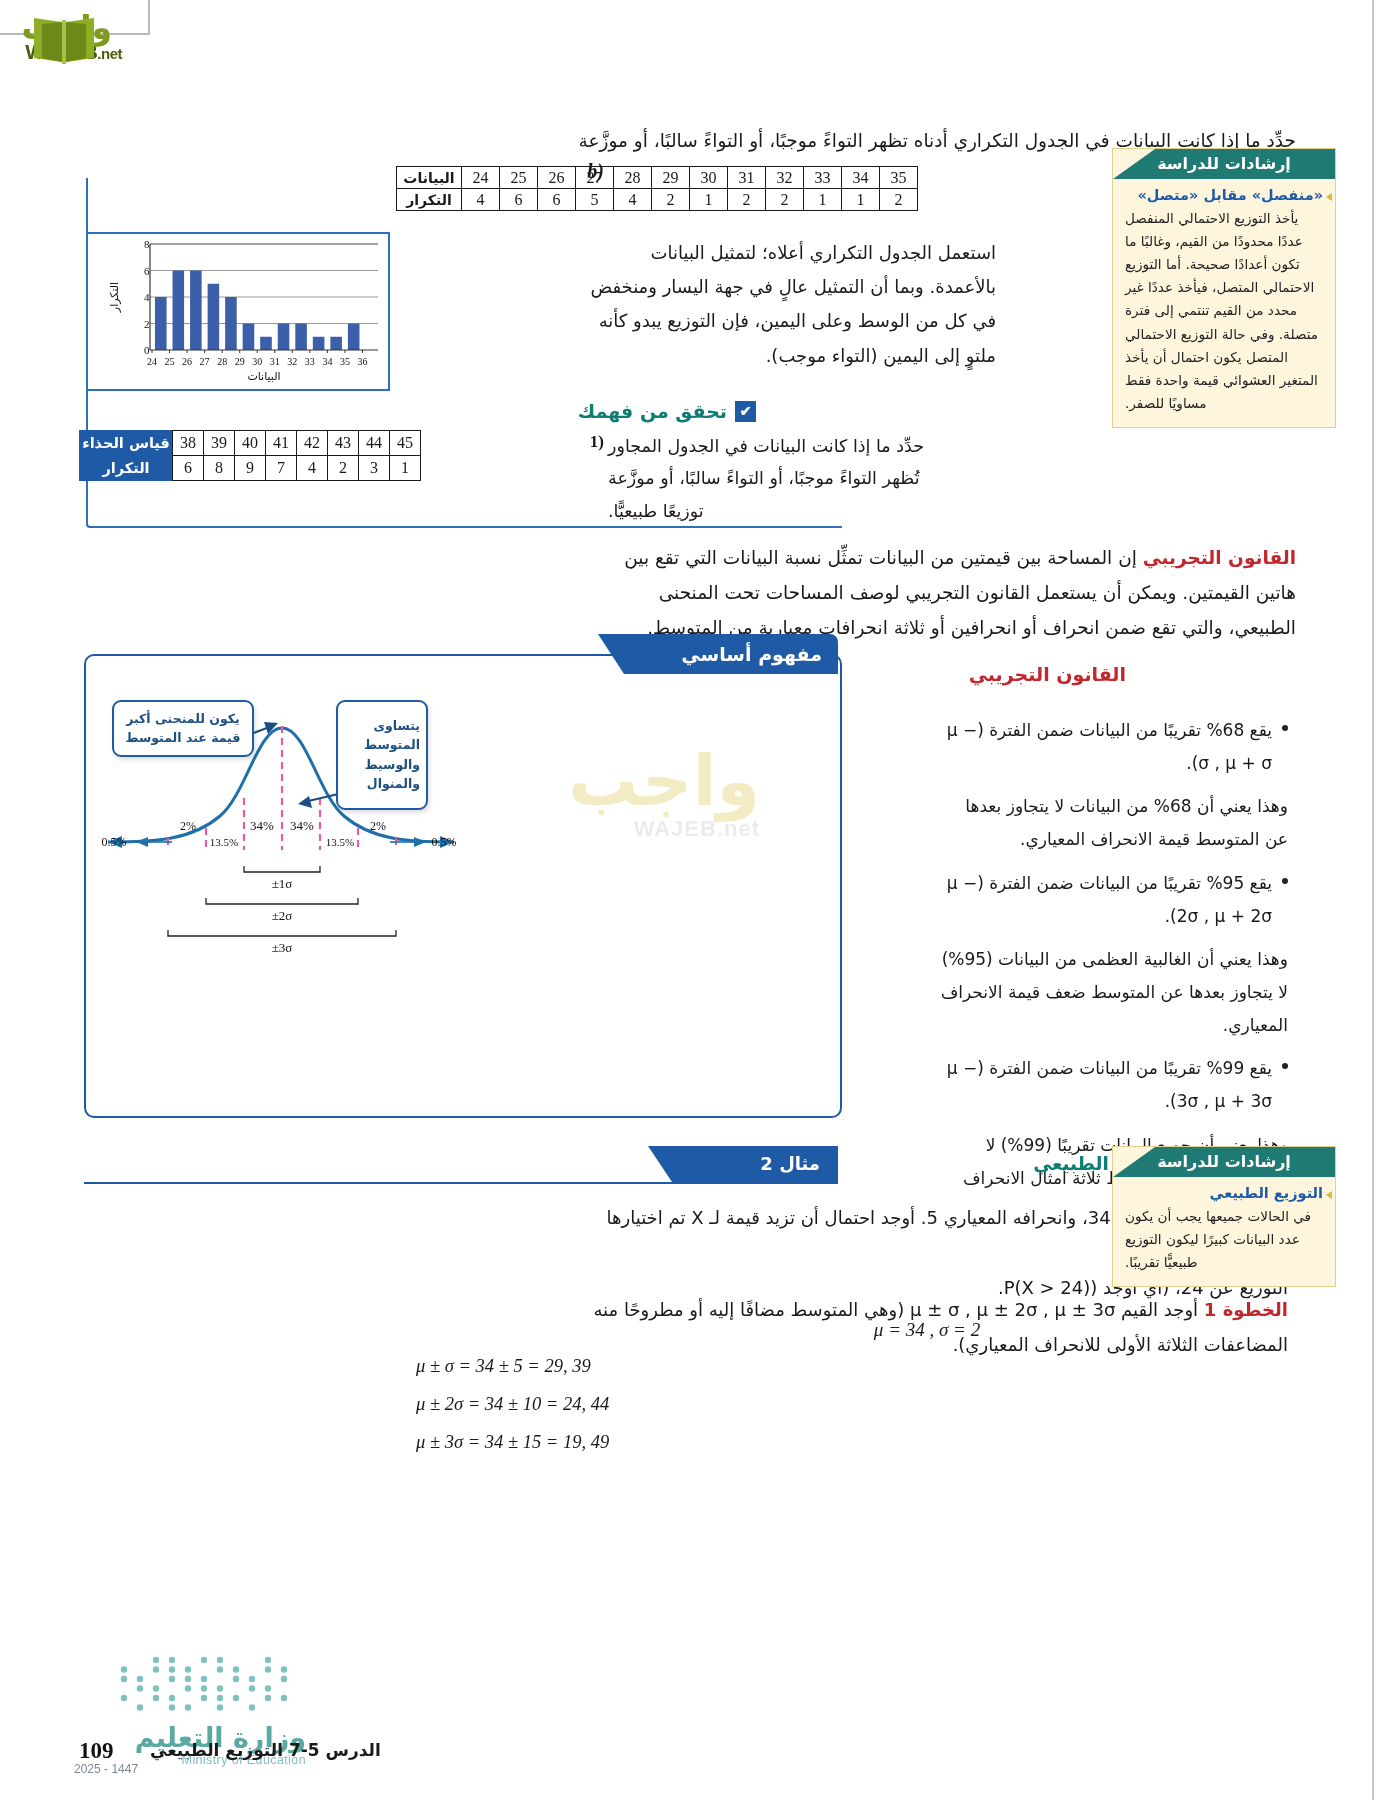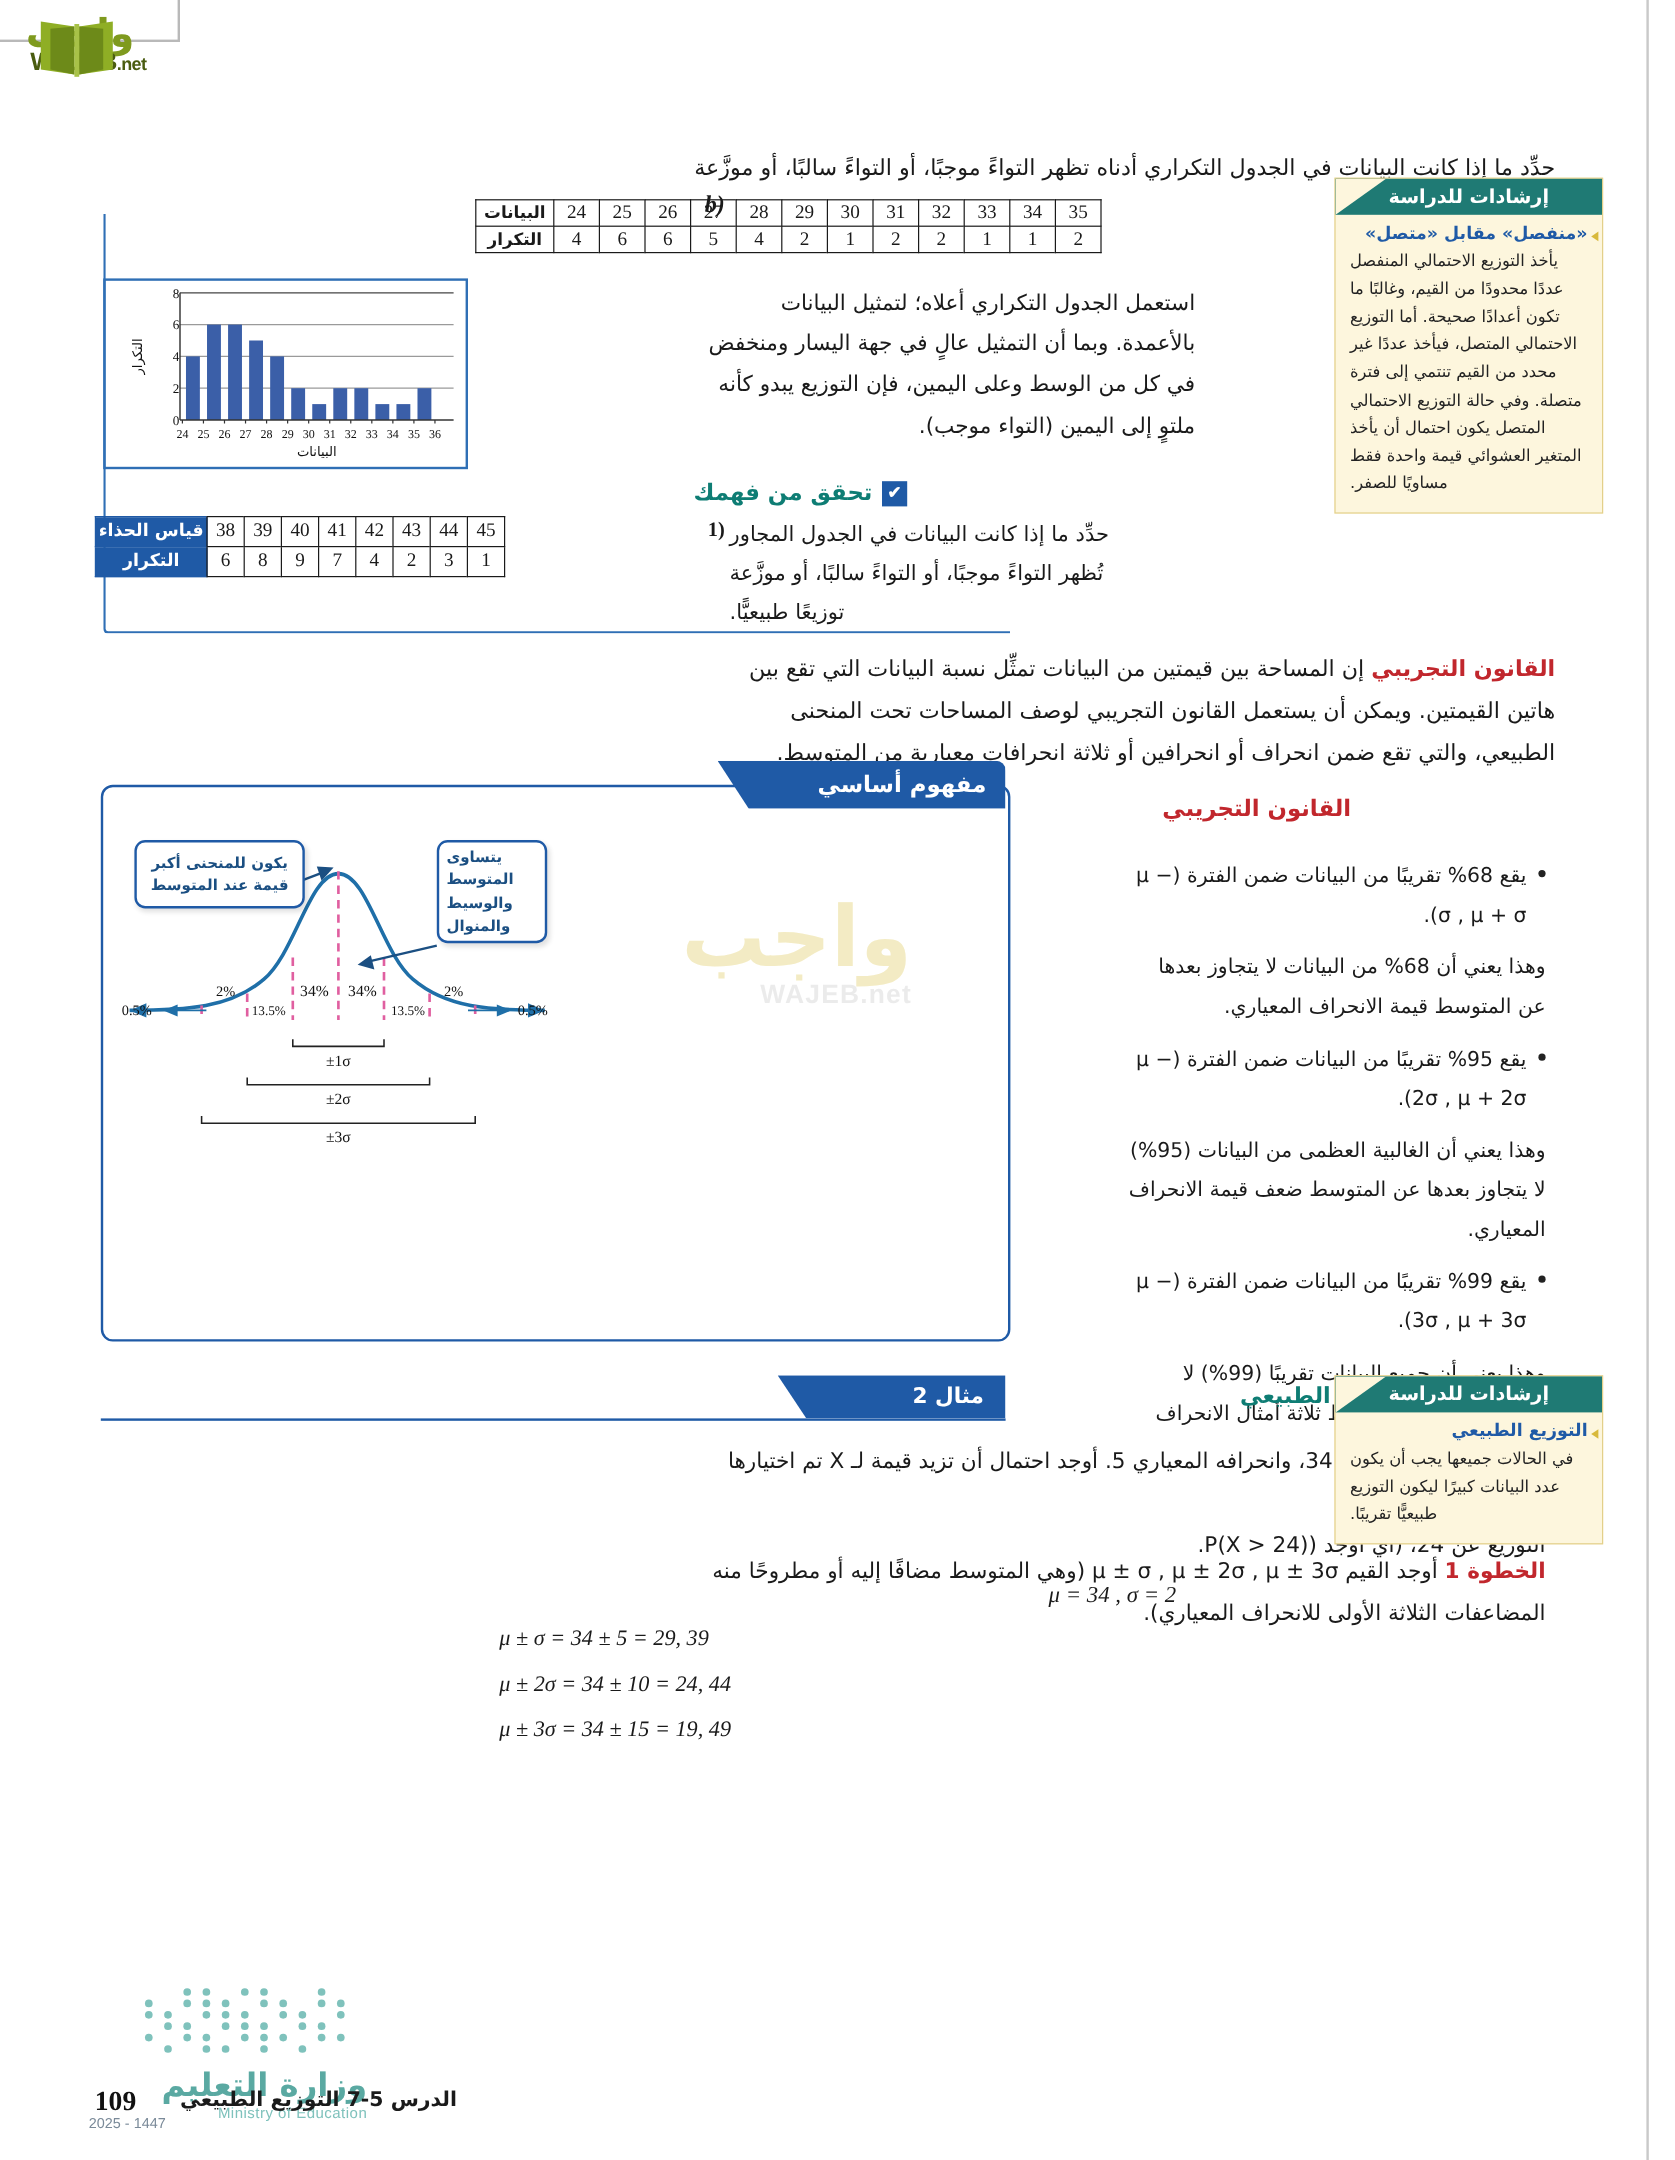--- a/index.html
+++ b/index.html
@@ -398,23 +398,23 @@
     <line x1="268" y1="98" x2="208" y2="112" stroke="#1b4f82" stroke-width="2"></line>
     <polygon points="202,114 216,118 213,106" fill="#1b4f82"></polygon>
   </svg>
 
   <div style="position:absolute;left:112px;top:700px;width:122px;border:2px solid #1f5aa6;
               border-radius:9px;background:#fff;padding:7px 8px;text-align:center;
               font-family:'DejaVu Sans',sans-serif;font-size:12.5px;line-height:1.55;
               color:#1b4f82;font-weight:bold;box-shadow:2px 3px 4px rgba(0,0,0,.12);">يكون للمنحنى أكبر قيمة عند المتوسط</div>
 
   <div style="position:absolute;left:336px;top:700px;width:76px;border:2px solid #1f5aa6;
-              border-radius:9px;background:#fff;padding:2px 6px;text-align:left;
+              border-radius:9px;background:#fff;padding:14px 6px;text-align:right;
               font-family:'DejaVu Sans',sans-serif;font-size:12.5px;line-height:1.55;
-              color:#1b4f82;font-weight:bold;box-shadow:2px 3px 4px rgba(0,0,0,.12);margin-left:28px;">يتساوى المتوسط والوسيط والمنوال</div>
+              color:#1b4f82;font-weight:bold;box-shadow:2px 3px 4px rgba(0,0,0,.12);">يتساوى المتوسط والوسيط والمنوال</div>
 
   <div id="wm-big">
     <div class="g">واجب</div>
     <div class="s">WAJEB.net</div>
   </div>
 
   <div id="ex-head">
     <div id="ex-band">
       <span class="t">مثال 2</span>
     </div>

